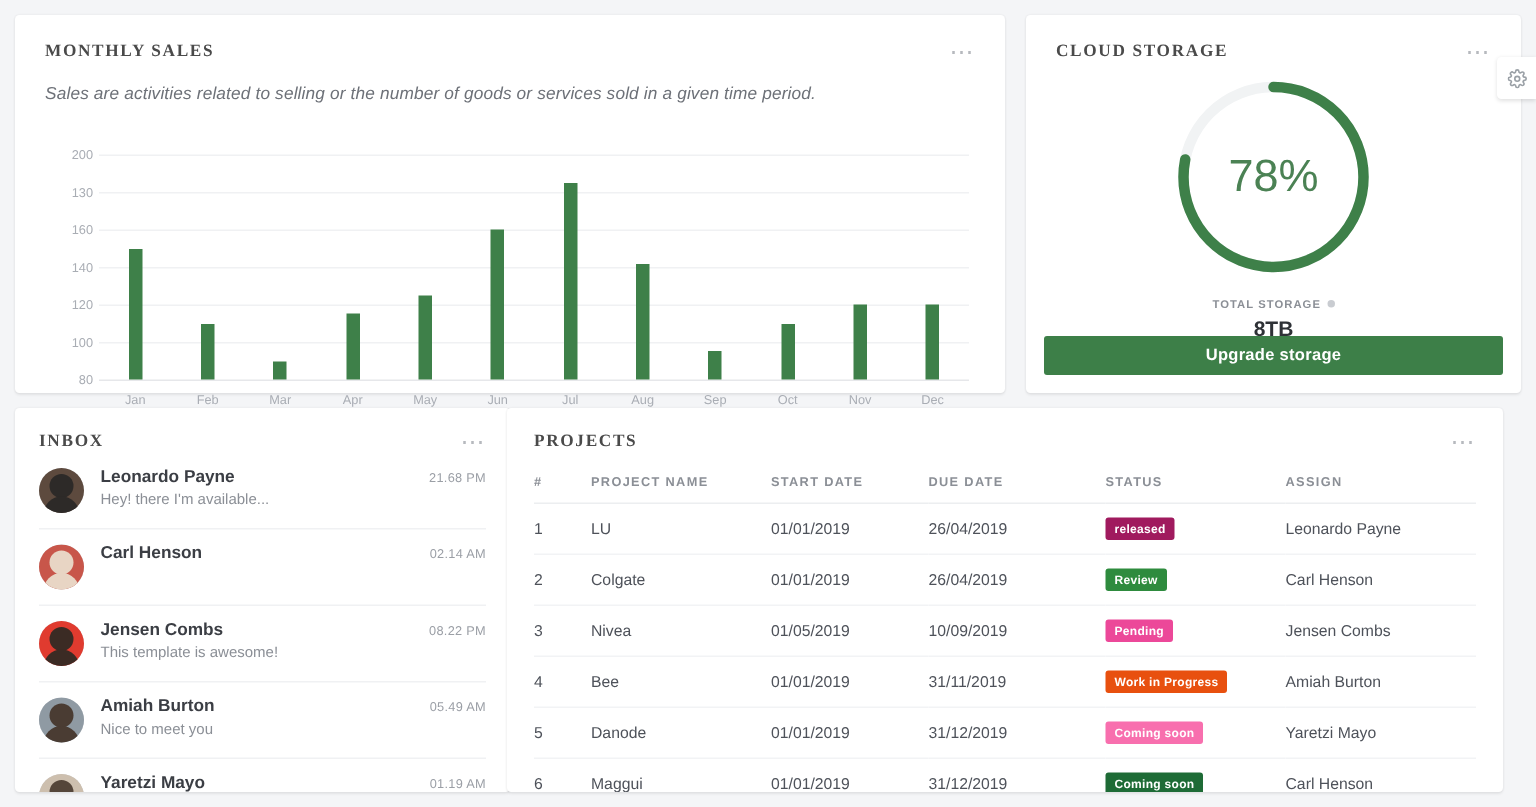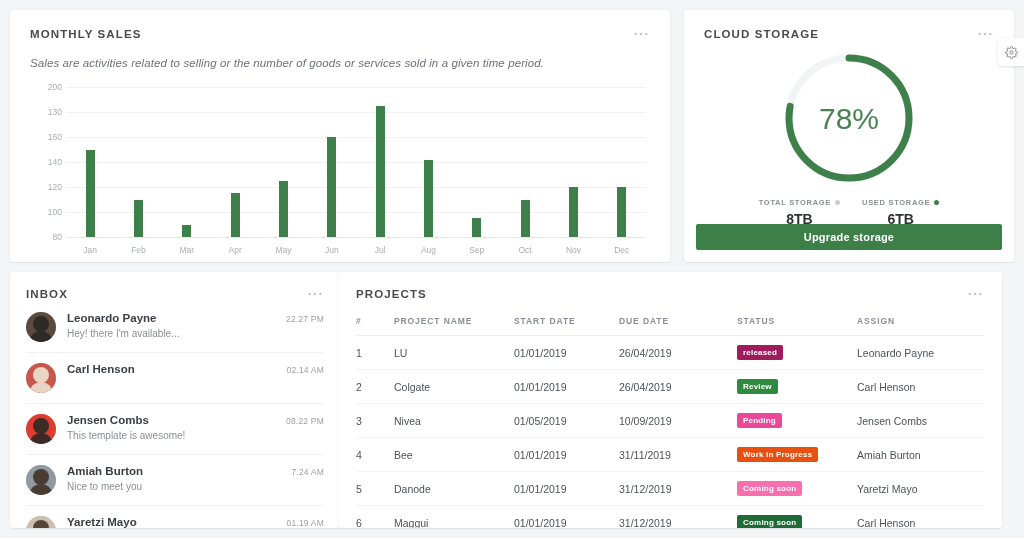--- a/index.html
+++ b/index.html
@@ -19,28 +19,28 @@
   }
   .card-title {
     font-size: 11.5px; letter-spacing: 1.1px; color: #4a4a4a;
     font-weight: 600; text-transform: uppercase;
   }
   .dots {
     color: #b6b9be; font-size: 16px; letter-spacing: 1px;
     line-height: 8px; cursor: pointer; user-select: none;
   }
   .card-head {
-    display: flex; justify-content: space-between; align-items: center;
+    display: flex; justify-content: space-between; align-items: flex-end; font-family: Liberation Serif, serif;
   }
 
   
   #sales { left: 10px; top: 10px; width: 660px; height: 252px; padding: 18px 20px 0 20px; }
   .sales-desc { font-size: 11.5px; color: #6d7178; margin-top: 17px; letter-spacing: .1px; font-style: italic; }
 
-  .chart { position: relative; margin-top: 18px; height: 172px; }
+  .chart { position: relative; margin-top: 34px; height: 172px; }
   .plot { position: absolute; left: 36px; right: 4px; top: 0; bottom: 22px; }
   .gridline { position: absolute; left: 0; right: 0; height: 1px; background: #f0f1f3; }
   .gridline.base { background: #e6e7ea; }
   .ytick {
     position: absolute; left: 0; width: 32px; text-align: right;
     font-size: 8.5px; color: #a9adb4; transform: translateY(-50%);
   }
   .bars { position: absolute; left: 0; right: 0; top: 0; bottom: 0; display: flex; align-items: flex-end; }
   .barcell { flex: 1; display: flex; justify-content: center; align-items: flex-end; height: 100%; }
   .bar { width: 9px; background: #3e8049; }
@@ -212,48 +212,41 @@
     </div>
 
     <div class="legend" id="legend">
         <div class="leg">
           <div class="leg-top">
             <span class="leg-lbl">TOTAL STORAGE</span>
             <span class="dot" style="background: rgb(201, 204, 209);"></span>
           </div>
           <div class="leg-val">8TB</div>
         </div>
-        <div class="leg">
-          <div class="leg-top">
-            <span class="leg-lbl">USED STORAGE</span>
-            <span class="dot" style="background: rgb(62, 128, 73);"></span>
-          </div>
-          <div class="leg-val">6TB</div>
-        </div>
       </div>
 
     <button class="upgrade">Upgrade storage</button>
   </section>
 
   <section class="card" id="inbox">
     <div class="card-head">
       <span class="card-title">INBOX</span>
       <span class="dots">⋯</span>
     </div>
     <div id="msg-list">
         <div class="msg">
           <div class="avatar">
             <i style="left: 0px; top: 0px; width: 30px; height: 30px; background: rgb(93, 74, 62);"></i>
             <i style="left: 7px; top: 4px; width: 16px; height: 16px; border-radius: 50%; background: rgb(45, 42, 40);"></i>
             <i style="left: 3px; top: 19px; width: 24px; height: 14px; border-radius: 12px 12px 0px 0px; background: rgb(45, 42, 40);"></i>
           </div>
           <div class="msg-body">
             <div class="msg-top">
               <span class="msg-name">Leonardo Payne</span>
-              <span class="msg-time">22.27 PM</span>
+              <span class="msg-time">21.68 PM</span>
             </div>
             <div class="msg-prev">Hey! there I'm available...</div>
           </div>
         </div>
         <div class="msg">
           <div class="avatar">
             <i style="left: 0px; top: 0px; width: 30px; height: 30px; background: rgb(200, 86, 74);"></i>
             <i style="left: 7px; top: 4px; width: 16px; height: 16px; border-radius: 50%; background: rgb(232, 213, 196);"></i>
             <i style="left: 3px; top: 19px; width: 24px; height: 14px; border-radius: 12px 12px 0px 0px; background: rgb(232, 213, 196);"></i>
           </div>
@@ -280,21 +273,21 @@
         </div>
         <div class="msg">
           <div class="avatar">
             <i style="left: 0px; top: 0px; width: 30px; height: 30px; background: rgb(143, 154, 163);"></i>
             <i style="left: 7px; top: 4px; width: 16px; height: 16px; border-radius: 50%; background: rgb(74, 60, 51);"></i>
             <i style="left: 3px; top: 19px; width: 24px; height: 14px; border-radius: 12px 12px 0px 0px; background: rgb(74, 60, 51);"></i>
           </div>
           <div class="msg-body">
             <div class="msg-top">
               <span class="msg-name">Amiah Burton</span>
-              <span class="msg-time">7.24 AM</span>
+              <span class="msg-time">05.49 AM</span>
             </div>
             <div class="msg-prev">Nice to meet you</div>
           </div>
         </div>
         <div class="msg">
           <div class="avatar">
             <i style="left: 0px; top: 0px; width: 30px; height: 30px; background: rgb(205, 191, 174);"></i>
             <i style="left: 7px; top: 4px; width: 16px; height: 16px; border-radius: 50%; background: rgb(85, 70, 58);"></i>
           </div>
           <div class="msg-body">

